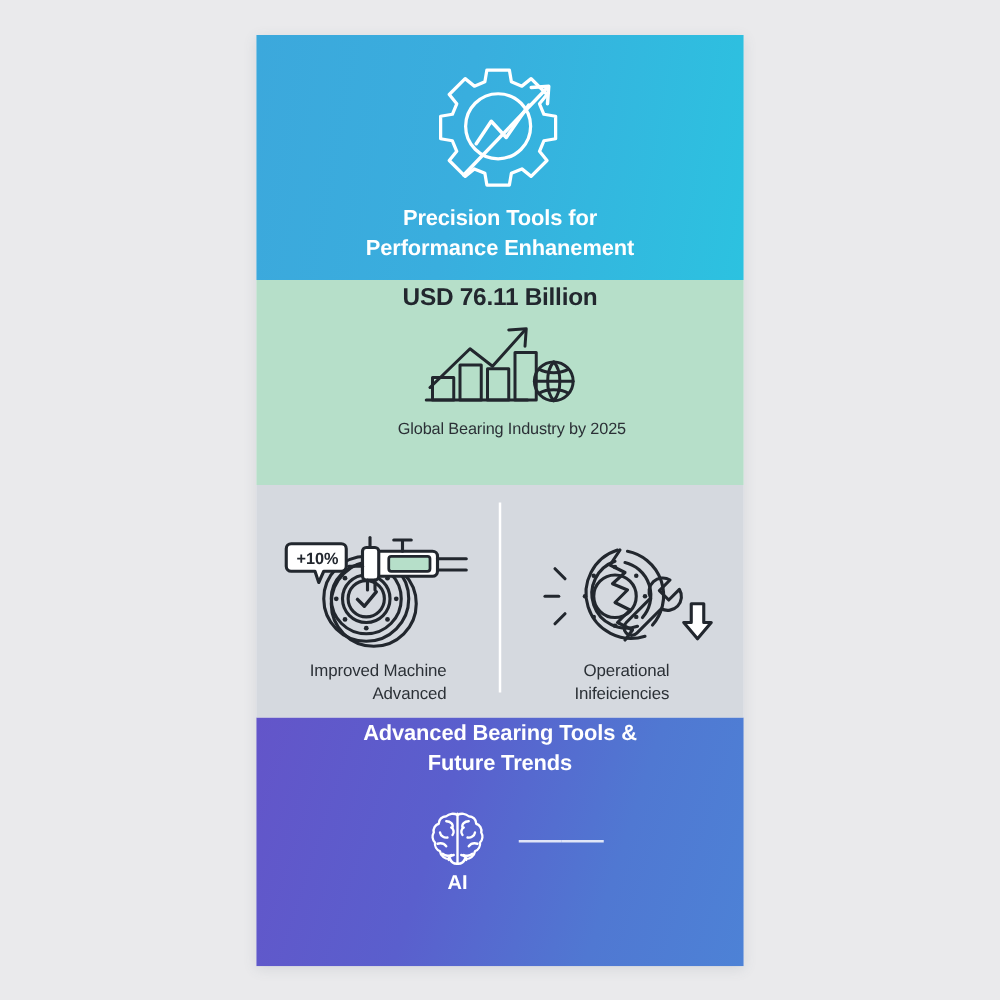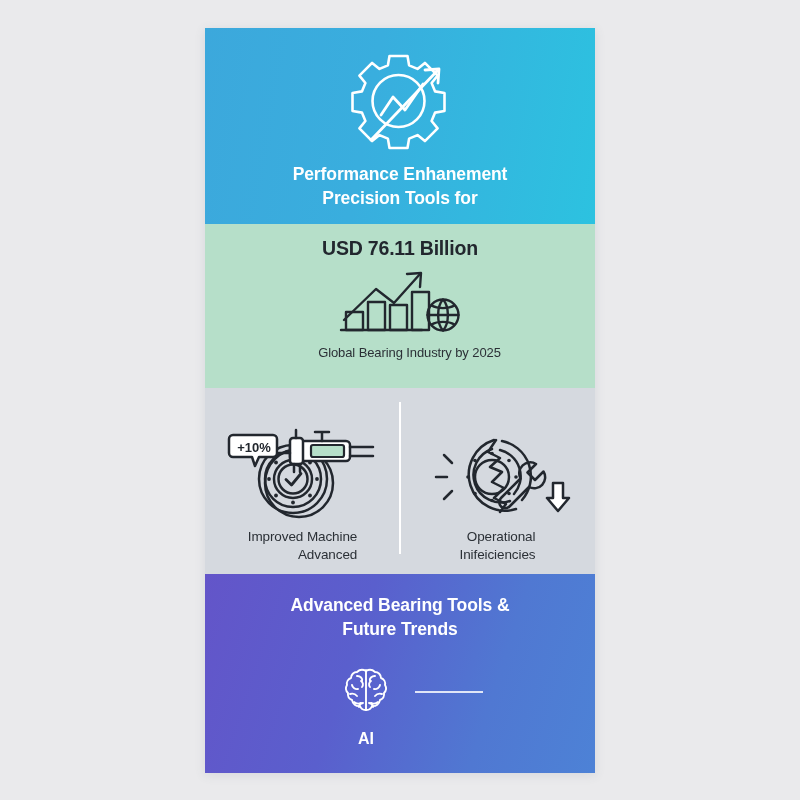--- a/index.html
+++ b/index.html
@@ -57,21 +57,21 @@
     letter-spacing: -0.1px;
   }
 
   
   .panel-stat {
     height: 164px;
     background: #b6dfc9;
     display: flex;
     flex-direction: column;
     align-items: center;
-    padding-top: 13px;
+    padding-top: 3px;
   }
   .stat-value {
     color: #22272e;
     font-size: 19.5px;
     font-weight: bold;
     letter-spacing: -0.2px;
   }
   .stat-icon {
     width: 124px;
     height: 80px;
@@ -125,21 +125,20 @@
     letter-spacing: -0.1px;
   }
 
   
   .panel-trends {
     flex: 1;
     background: linear-gradient(108deg, #6355c9 0%, #5a5fcd 38%, #5078d2 72%, #4d82d6 100%);
     display: flex;
     flex-direction: column;
     align-items: center;
-    padding-top: 19px;
   }
   .trends-title {
     color: #ffffff;
     font-size: 17.5px;
     font-weight: bold;
     line-height: 1.42;
     text-align: center;
     letter-spacing: -0.1px;
   }
   .trends-row {
@@ -154,21 +153,21 @@
     display: flex;
     flex-direction: column;
     align-items: center;
   }
   .trend-icon {
     width: 54px;
     height: 52px;
     display: block;
   }
   .trend-label {
-    margin-top: 13px;
+    margin-top: 0;
     color: #ffffff;
     font-size: 16px;
     font-weight: bold;
     text-align: center;
     line-height: 1.22;
     letter-spacing: -0.1px;
   }
   .trend-connector {
     width: 34px;
     height: 2px;
@@ -193,22 +192,22 @@
       </g>
 
       <g fill="none" stroke="#ffffff" stroke-width="2.8" stroke-linejoin="round" stroke-linecap="round">
         <path d="M34 92 L101 22"></path>
         <path d="M88 22 L102 21 L101 35"></path>
         <path d="M44 67 L56 49 L68 62 L86 36"></path>
       </g>
     </svg>
 
     <div class="header-title">
+      <div>Precision Tools for</div>
       <div>Performance Enhanement</div>
-      <div>Precision Tools for</div>
     </div>
   </section>
 
   <section class="panel-stat">
 
     <div class="stat-value">USD 76.11 Billion</div>
 
     <svg class="stat-icon" viewBox="0 0 124 80">
       <g fill="none" stroke="#22272e" stroke-width="2.4" stroke-linecap="round" stroke-linejoin="round">
 

